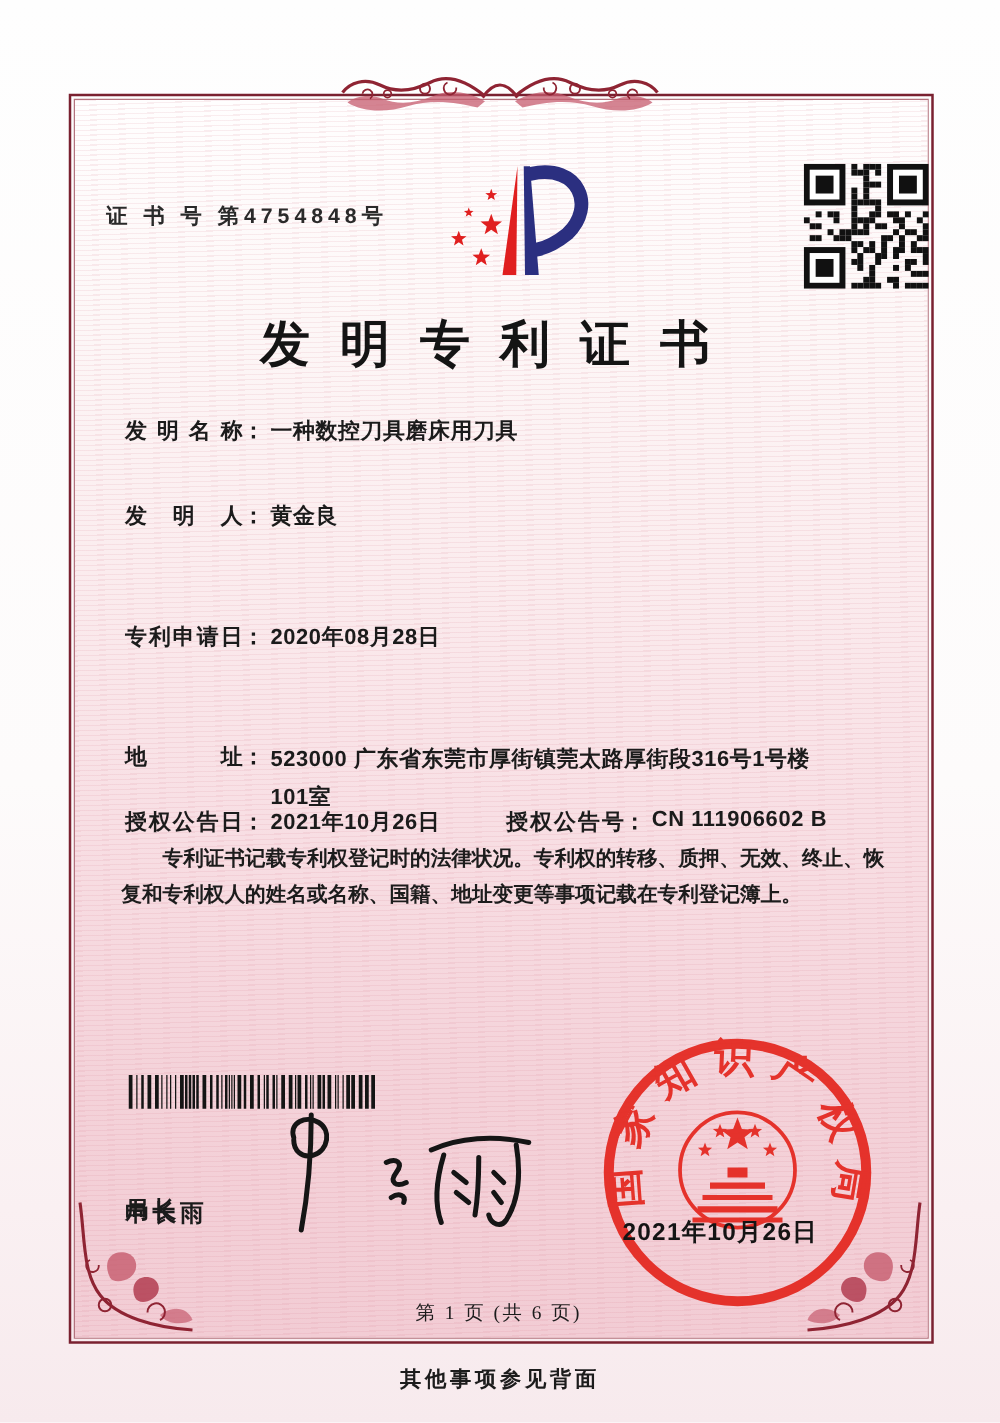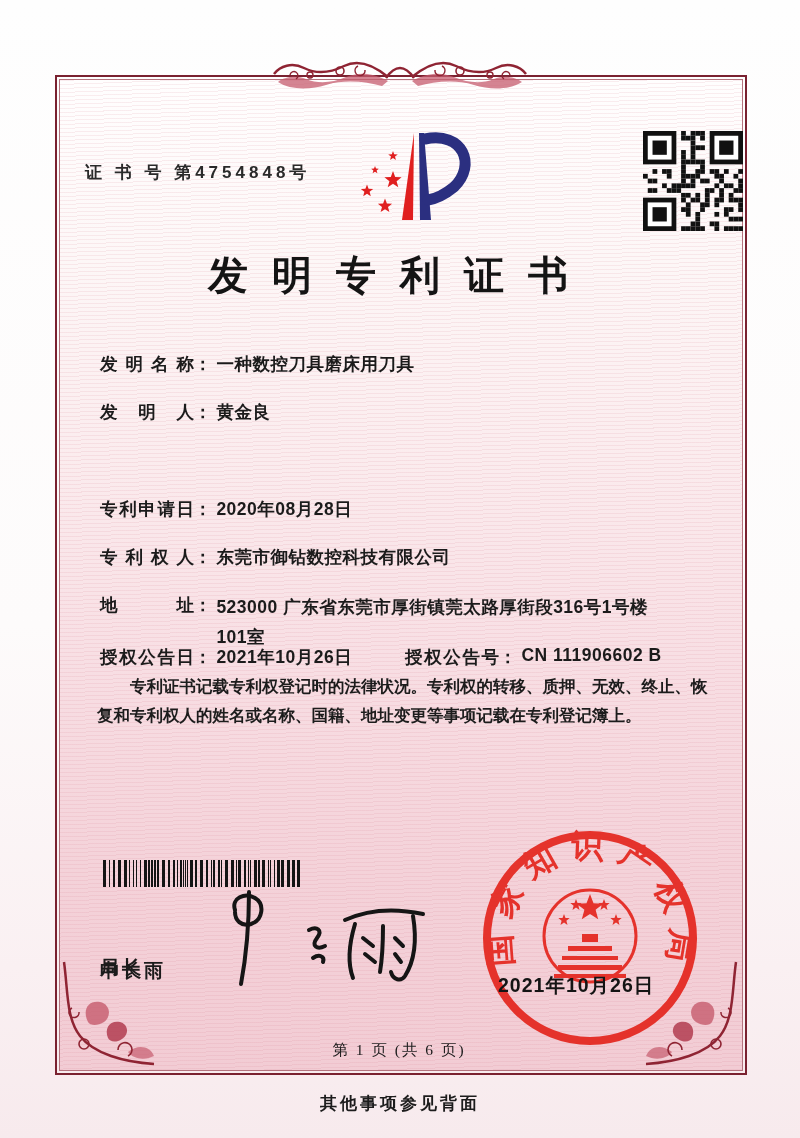--- a/index.html
+++ b/index.html
@@ -26,21 +26,21 @@
   .qr{position:absolute;left:643px;top:131px;width:100px;height:100px;}
   .title{position:absolute;left:0;top:248px;width:100%;text-align:center;
     font-family:"Liberation Serif","DejaVu Serif",serif;font-weight:700;
     font-size:40px;letter-spacing:24px;box-sizing:border-box;color:#141414;}
   .row{position:absolute;left:100px;font-size:17.5px;font-weight:700;color:#1b1b1b;}
   .lab{display:inline-block;width:94px;text-align:justify;text-align-last:justify;
     -moz-text-align-last:justify;vertical-align:top;}
   .colon{display:inline-block;vertical-align:top;}
   .val{display:inline-block;vertical-align:top;letter-spacing:0.5px;}
   .val-wrap{width:462px;line-height:1.7;}
-  .r1{top:352px}.r2{top:400px}.r3{top:448px}.r4{top:497px}.r5{top:545px}
+  .r1{top:332px}.r2{top:400px}.r3{top:448px}.r4{top:497px}.r5{top:545px}
   .r6{top:593px}.r7{top:645px}
   .field2{position:absolute;left:305px;top:0;white-space:nowrap;}
   .paras{position:absolute;left:97px;top:672px;width:618px;
     font-family:"Liberation Serif","DejaVu Serif",serif;font-size:16.5px;
     font-weight:600;color:#1c1c1c;line-height:29px;}
   .paras p{margin:0;text-indent:2em;}
   .barcode{position:absolute;left:103px;top:860px;width:200px;height:27px;}
   .barcode i{position:absolute;top:0;bottom:0;background:#141414;display:block;}
   .official-title{position:absolute;left:100px;top:922px;font-size:19px;
     font-weight:600;letter-spacing:3px;color:#1b1b1b;margin-top:33px;}
@@ -246,24 +246,20 @@
     <span class="val">一种数控刀具磨床用刀具</span>
   </div>
   <div class="row r2">
     <span class="lab">发明人</span><span class="colon">：</span>
     <span class="val">黄金良</span>
   </div>
   <div class="row r4">
     <span class="lab">专利申请日</span><span class="colon">：</span>
     <span class="val">2020年08月28日</span>
   </div>
-  <div class="row r5">
-    <span class="lab">专利权人</span><span class="colon">：</span>
-    <span class="val">东莞市御钻数控科技有限公司</span>
-  </div>
   <div class="row r6">
     <span class="lab">地址</span><span class="colon">：</span>
     <span class="val val-wrap">523000 广东省东莞市厚街镇莞太路厚街段316号1号楼101室</span>
   </div>
   <div class="row r7">
     <span class="lab">授权公告日</span><span class="colon">：</span>
     <span class="val">2021年10月26日</span>
     <span class="field2">
       <span class="lab">授权公告号</span><span class="colon">：</span>
       <span class="val">CN 111906602 B</span>

